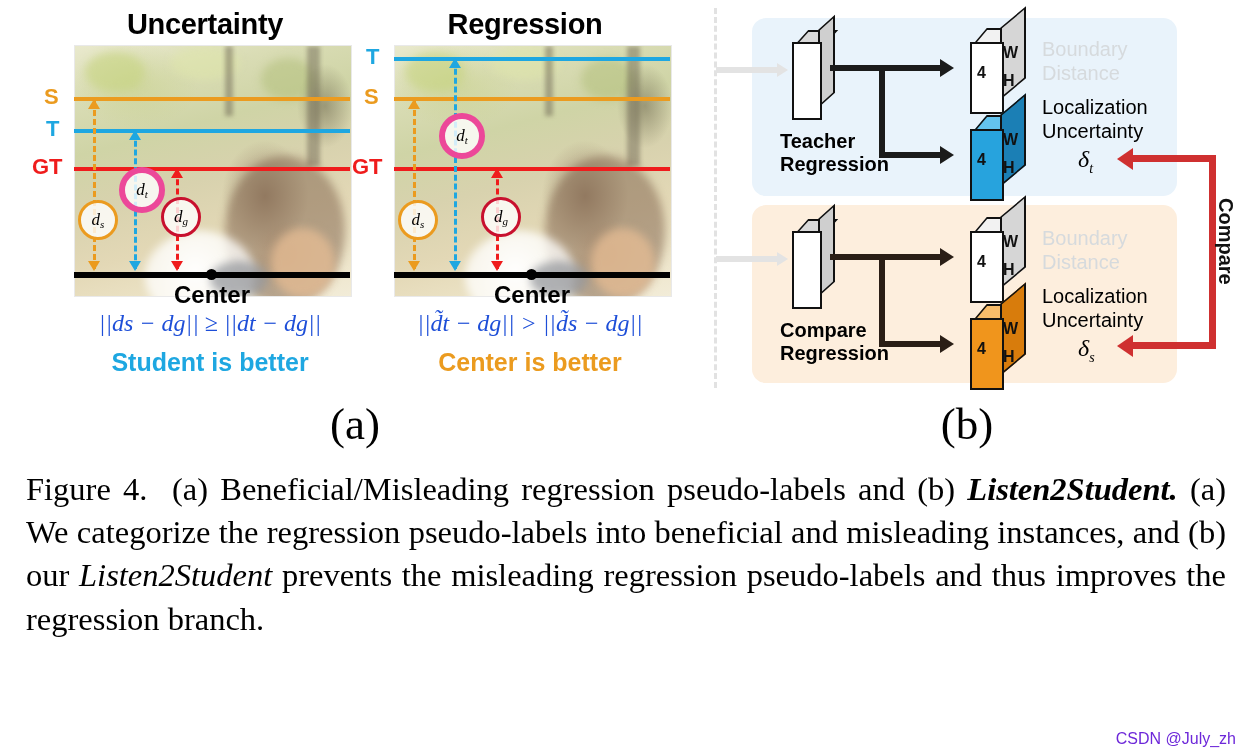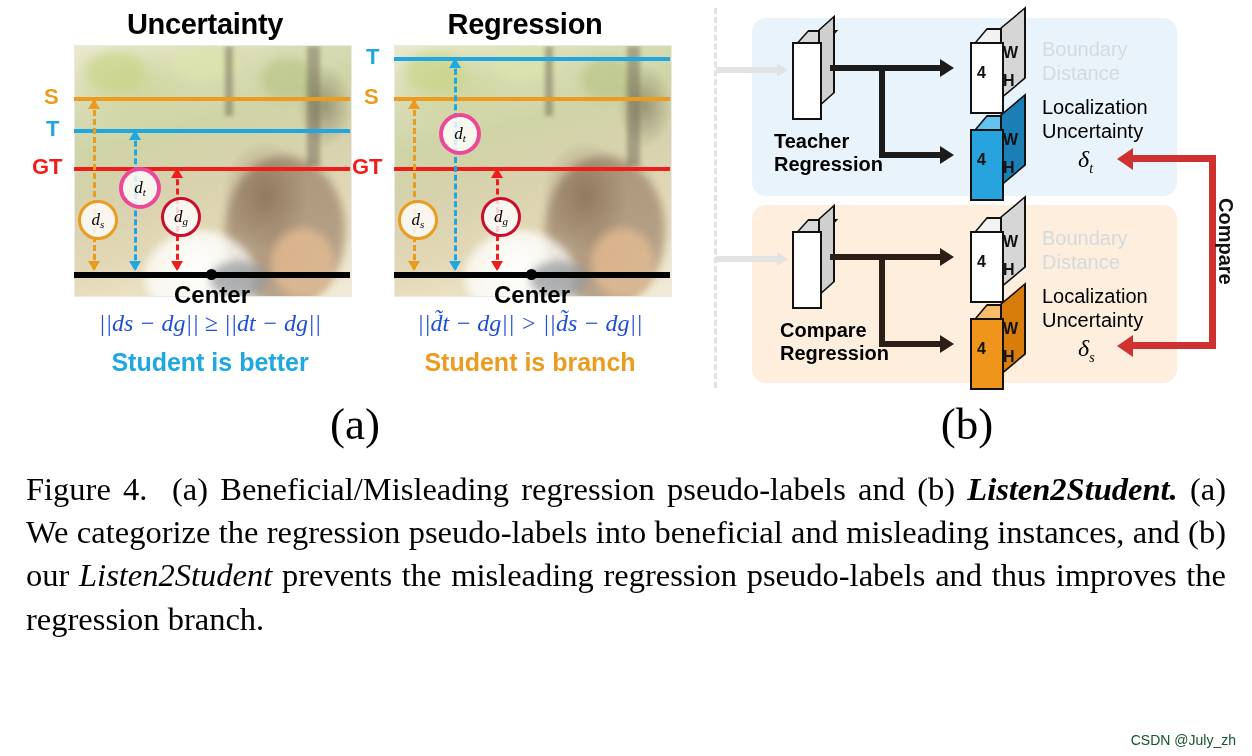--- a/index.html
+++ b/index.html
@@ -65,21 +65,21 @@
   .ah-up.g{border-left:6px solid transparent;border-right:6px solid transparent;border-bottom:10px solid #ef1c1c;}
   .ah-dn.g{border-left:6px solid transparent;border-right:6px solid transparent;border-top:10px solid #ef1c1c;}
 
   .dcirc{
     position:absolute;width:34px;height:34px;border-radius:50%;
     display:flex;align-items:center;justify-content:center;
     font-family:"Liberation Serif",serif;font-style:italic;font-size:17px;
     background:rgba(255,255,255,.80);
   }
   .dcirc.s{border:3px solid #eb9b1f;color:#000;}
-  .dcirc.t{border:4px solid #ec4899;color:#000;}
+  .dcirc.t{border:6px solid #ec4899;color:#000;}
   .dcirc.g{border:3px solid #c8102e;color:#000;}
   .dcirc sub{font-size:11px;vertical-align:-3px;}
 
   .formula{
     position:absolute;left:0;width:300px;text-align:center;top:310px;
     font-family:"Liberation Serif",serif;font-style:italic;font-size:24px;color:#1d4ed8;
     white-space:nowrap;
   }
   .verdict{
     position:absolute;left:0;width:300px;text-align:center;top:348px;
@@ -157,21 +157,21 @@
   
   .caption{
     position:absolute;left:26px;top:468px;width:1200px;
     font-family:"Liberation Serif",serif;font-size:32.5px;line-height:1.33;
     color:#000;text-align:justify;
   }
   .caption b{font-weight:normal;}
   .caption i{font-style:italic;}
   .caption .bi{font-weight:bold;font-style:italic;}
   .watermark{
-    position:absolute;right:16px;bottom:8px;font-size:14px;color:#14532d;
+    position:absolute;right:16px;bottom:8px;font-size:16px;color:#6d28d9;
     font-family:"Liberation Sans",sans-serif;
   }
 </style>
 </head>
 <body>
 
 <div class="figure-area">
 
   <div class="panel-a">
 
@@ -267,21 +267,21 @@
       </div>
 
       <div class="vmeas g" style="left:116px;top:170px;height:99px;"></div>
       <div class="arrowhead ah-up g" style="left:111px;top:168px;"></div>
       <div class="arrowhead ah-dn g" style="left:111px;top:261px;"></div>
       <div class="dcirc g" style="left:101px;top:197px;">
         <span>d<sub>g</sub></span>
       </div>
 
       <div class="formula">||d̃t − dg|| &gt; ||d̃s − dg||</div>
-      <div class="verdict student">Student is branch</div>
+      <div class="verdict student">Center is better</div>
     </div>
 
     <div class="panel-tag" style="left:300px;top:398px;width:110px;">(a)</div>
   </div>
 
   <div class="divider"></div>
 
   <div class="panel-b">
 
     <div class="block teacher"></div>
@@ -294,21 +294,21 @@
       <div class="side"></div>
       <div class="face"></div>
     </div>
 
     <div class="branch" style="left:108px;top:65px;width:113px;height:6px;"></div>
     <div class="bhead" style="left:218px;top:59px;"></div>
     <div class="branch" style="left:157px;top:65px;width:6px;height:93px;"></div>
     <div class="branch" style="left:157px;top:152px;width:64px;height:6px;"></div>
     <div class="bhead" style="left:218px;top:146px;"></div>
 
-    <div class="br-title" style="left:52px;top:130px;">
+    <div class="br-title" style="left:58px;top:130px;">
       <div>Teacher</div>
       <div>Regression</div>
     </div>
 
     <div class="cube white" style="left:248px;top:28px;">
       <div class="c-top"></div>
       <div class="c-side"></div>
       <div class="c-face"></div>
       <div class="lbl lbl4">4</div>
       <div class="lbl lblw">W</div>

